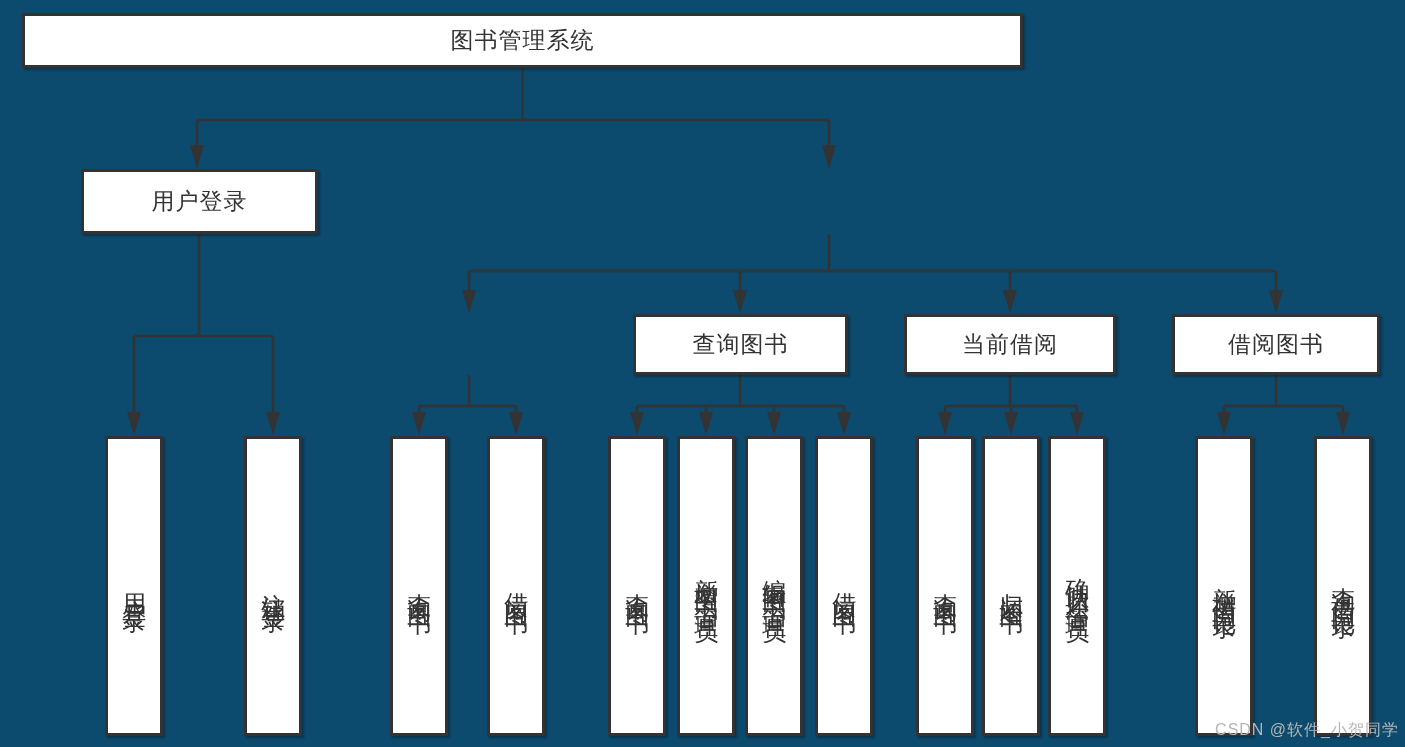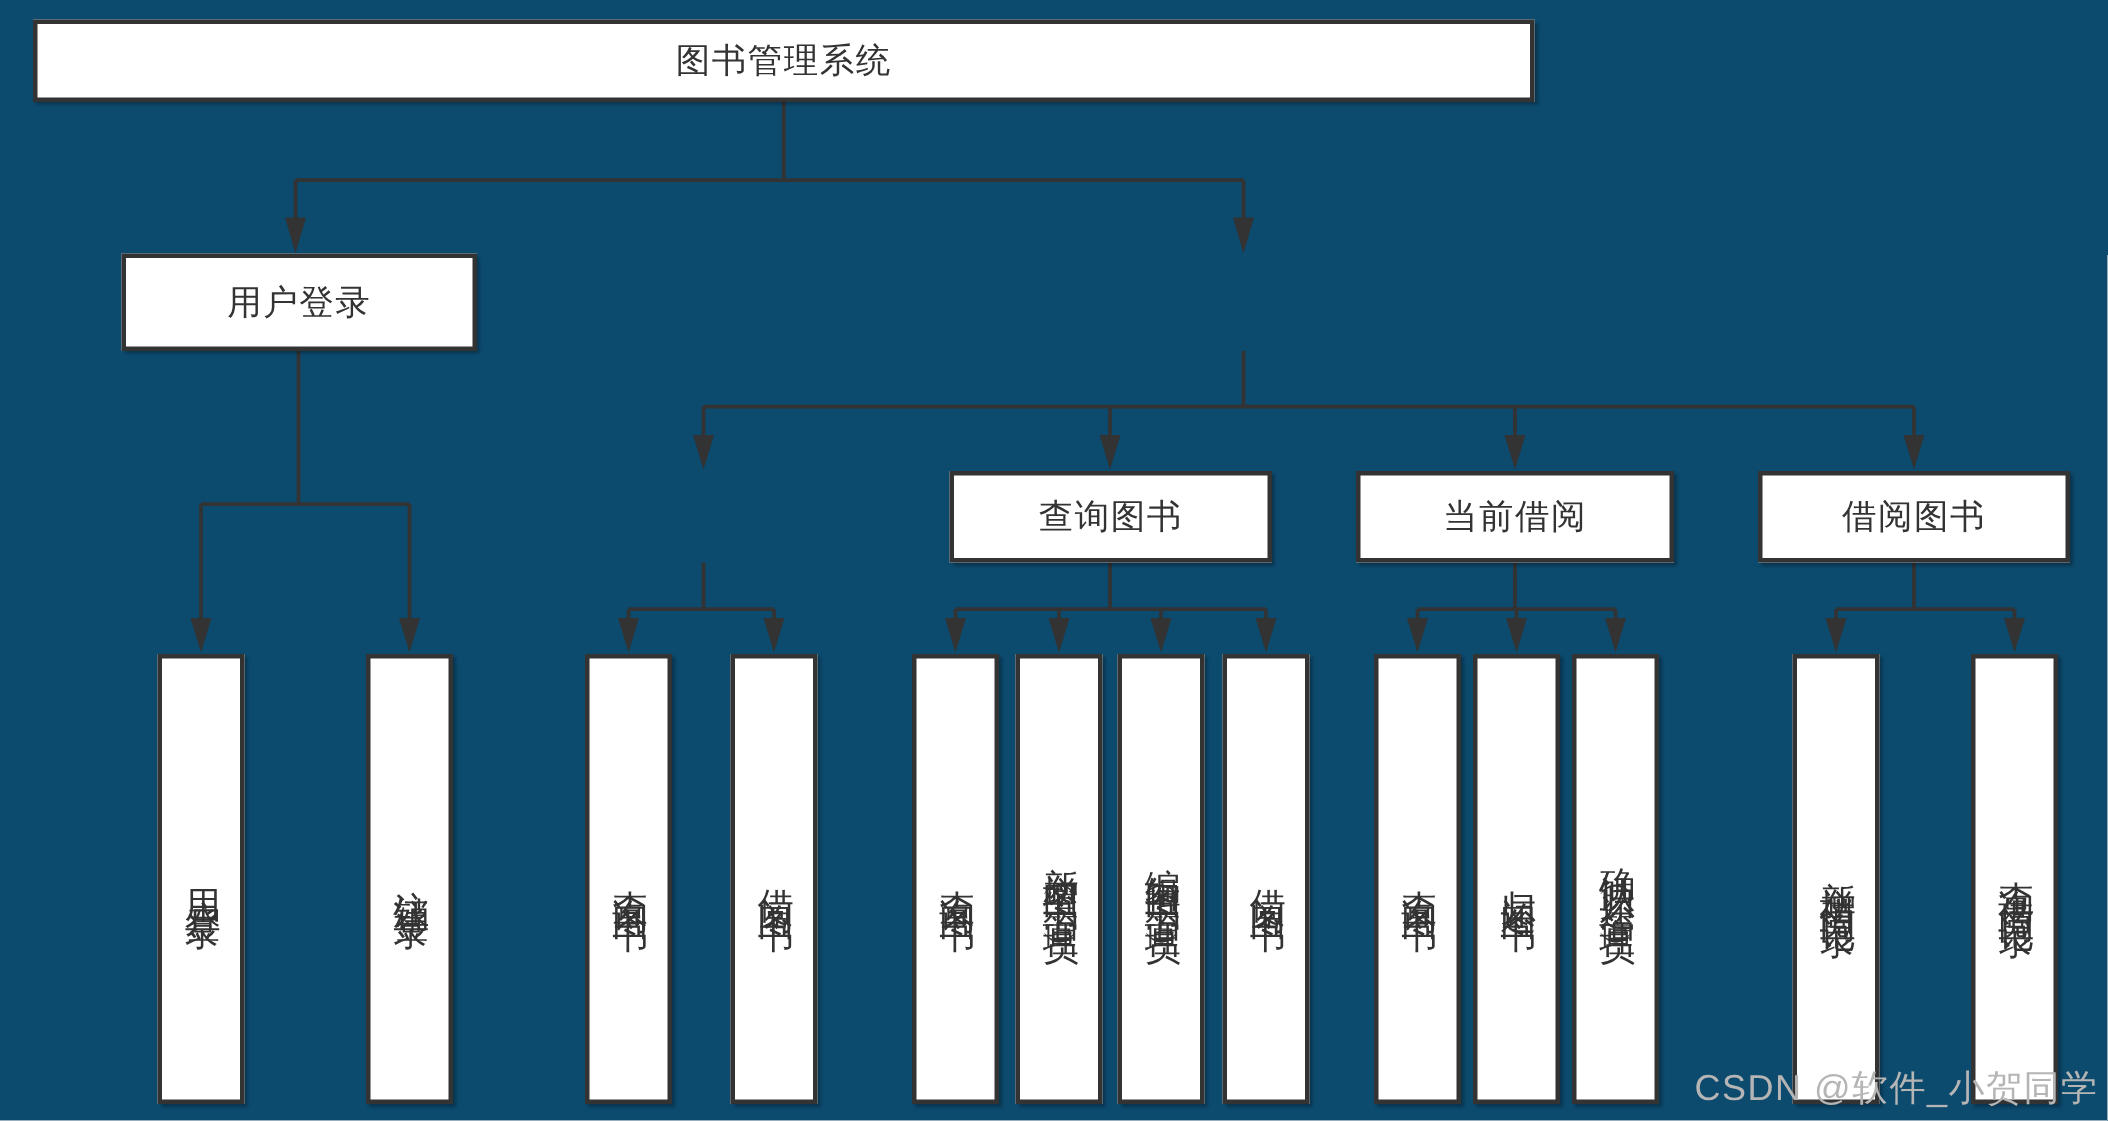--- a/index.html
+++ b/index.html
@@ -35,21 +35,21 @@
     text-orientation: mixed;
     font-size: 24px;
     letter-spacing: 6px;
     line-height: 1.1;
     white-space: nowrap;
   }
   .watermark {
     position: absolute;
     right: 6px;
     bottom: 6px;
-    font-size: 24px;
+    font-size: 16px;
     letter-spacing: 1px;
     color: #b5b5b5;
     z-index: 5;
     white-space: nowrap;
   }
   
   .n-root   { left: 22px;  top: 13px;  width: 1001px; height: 55px; }
   .n-l2a    { left: 81px;  top: 169px; width: 237px;  height: 65px; }
   .n-l2b    { left: 710px; top: 169px; width: 238px;  height: 65px; }
   .n-l3a    { left: 363px; top: 314px; width: 212px;  height: 61px; }

